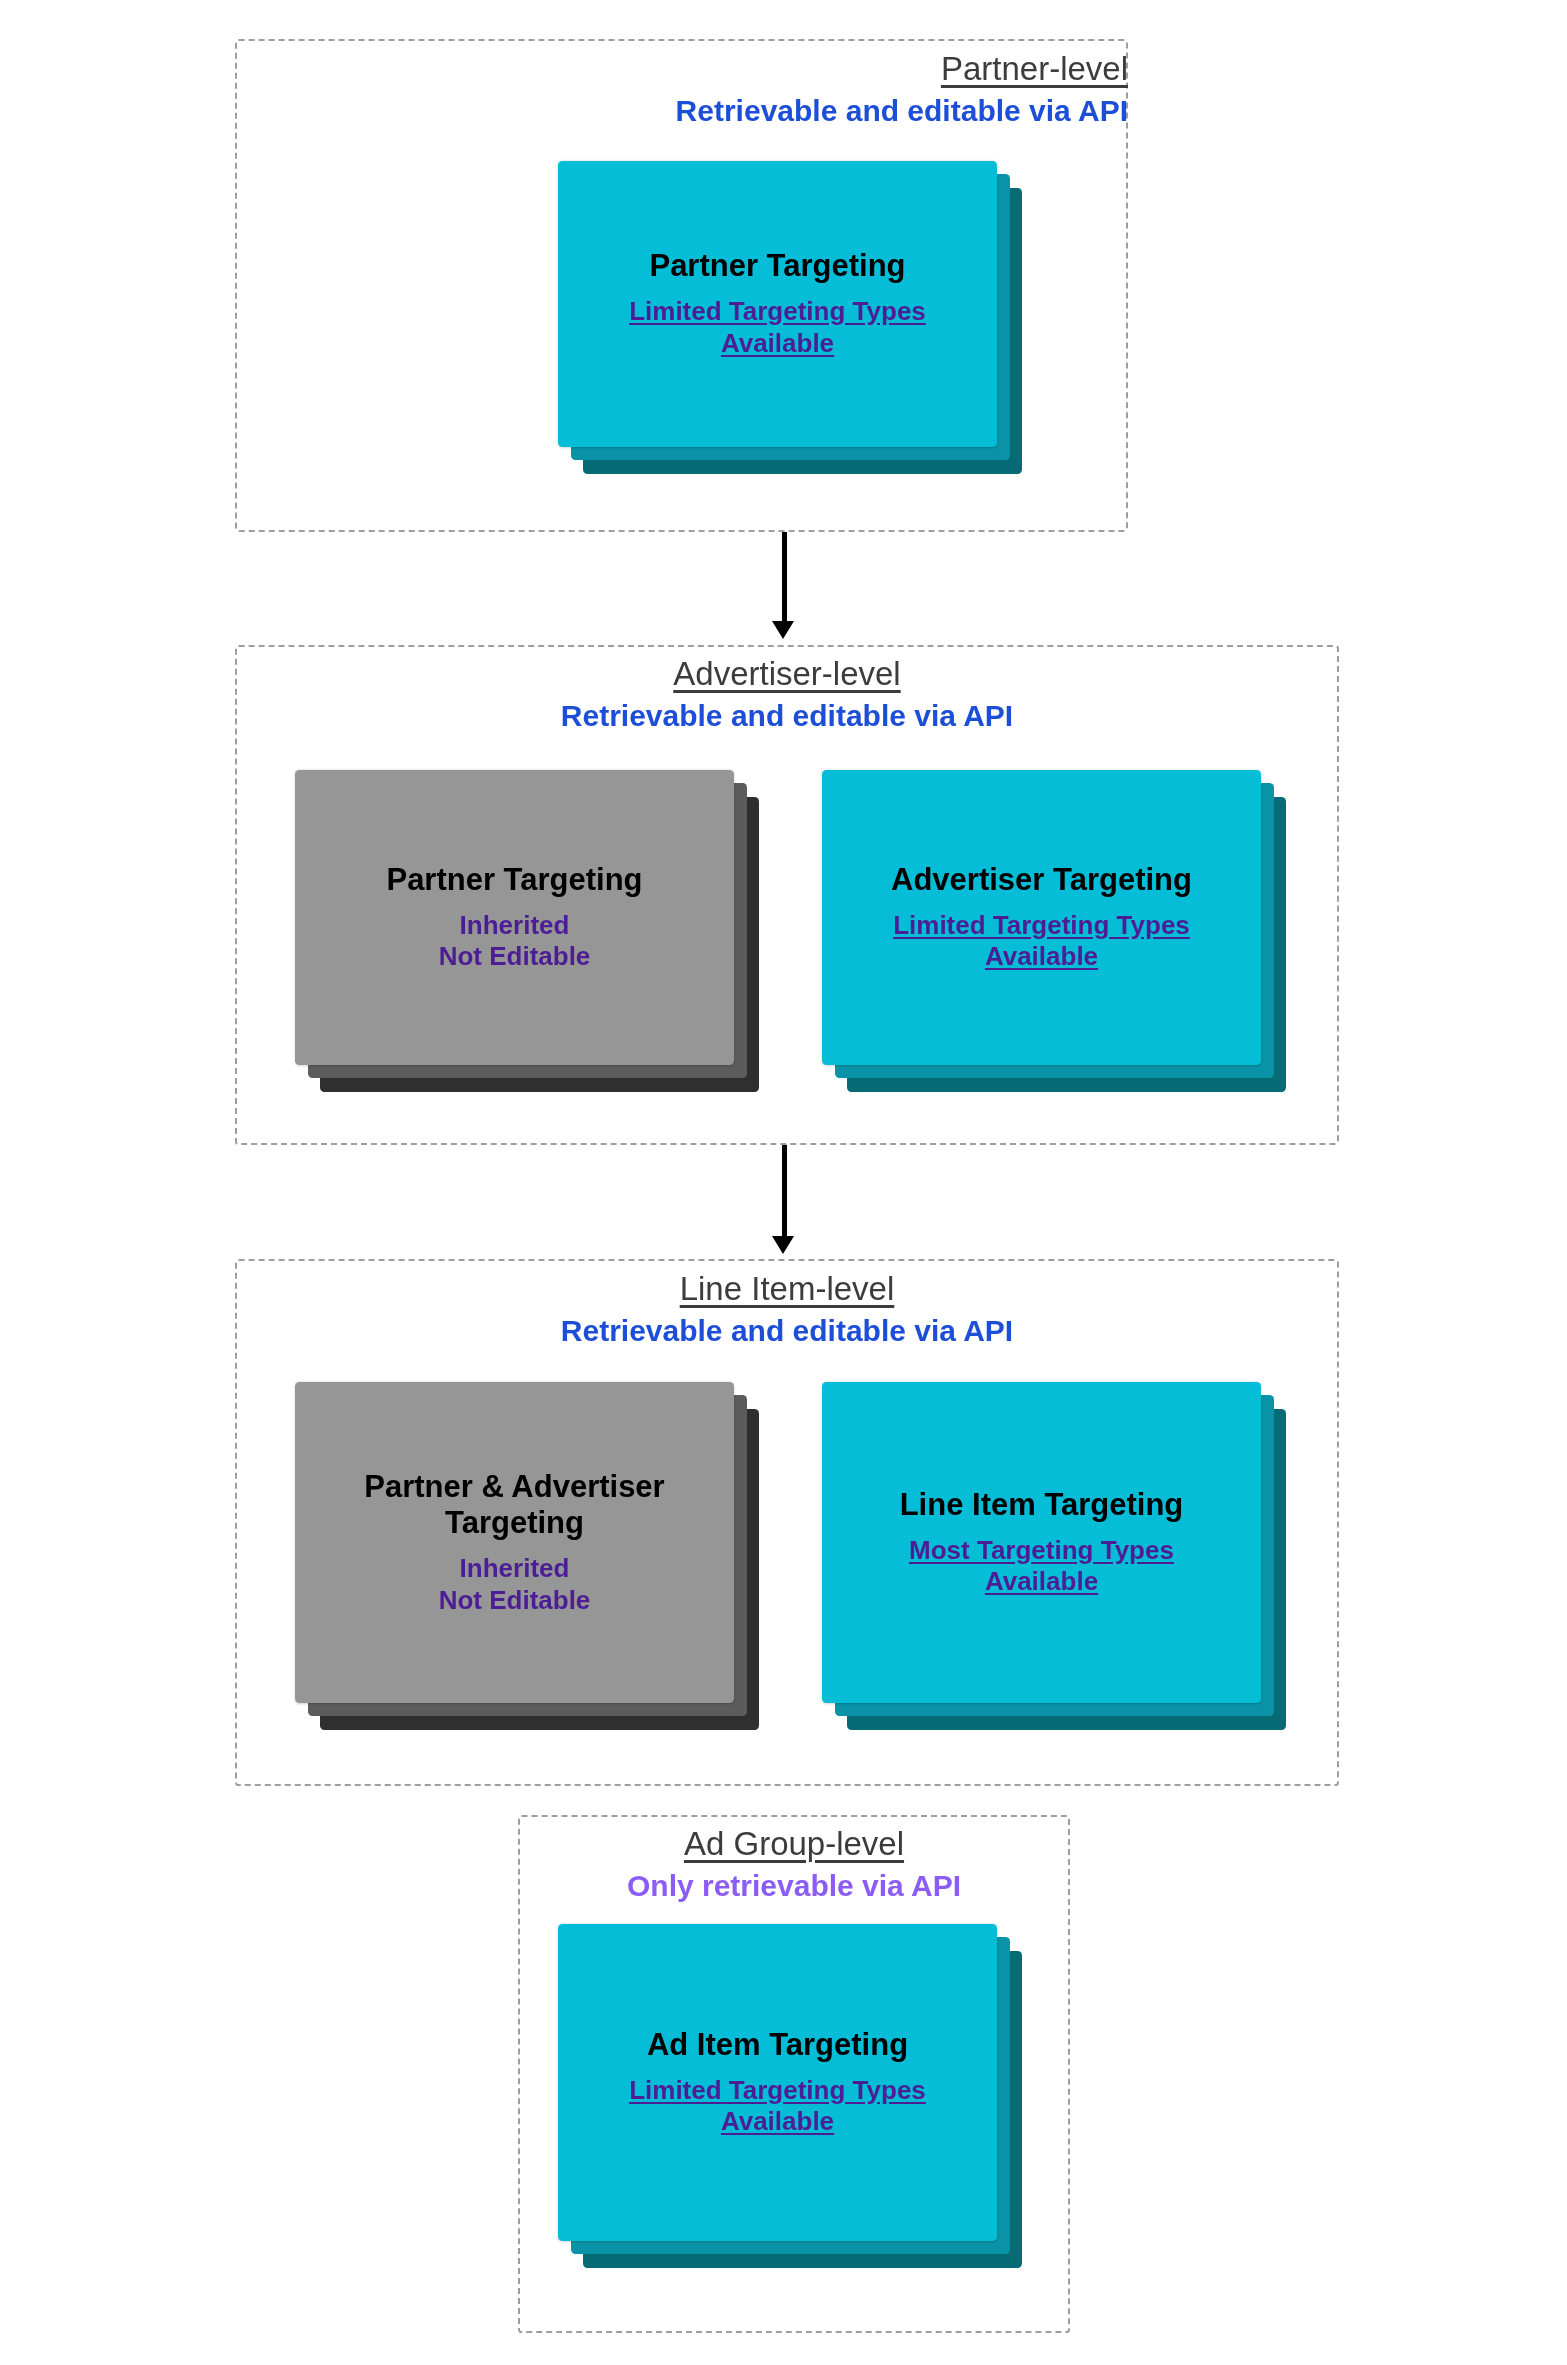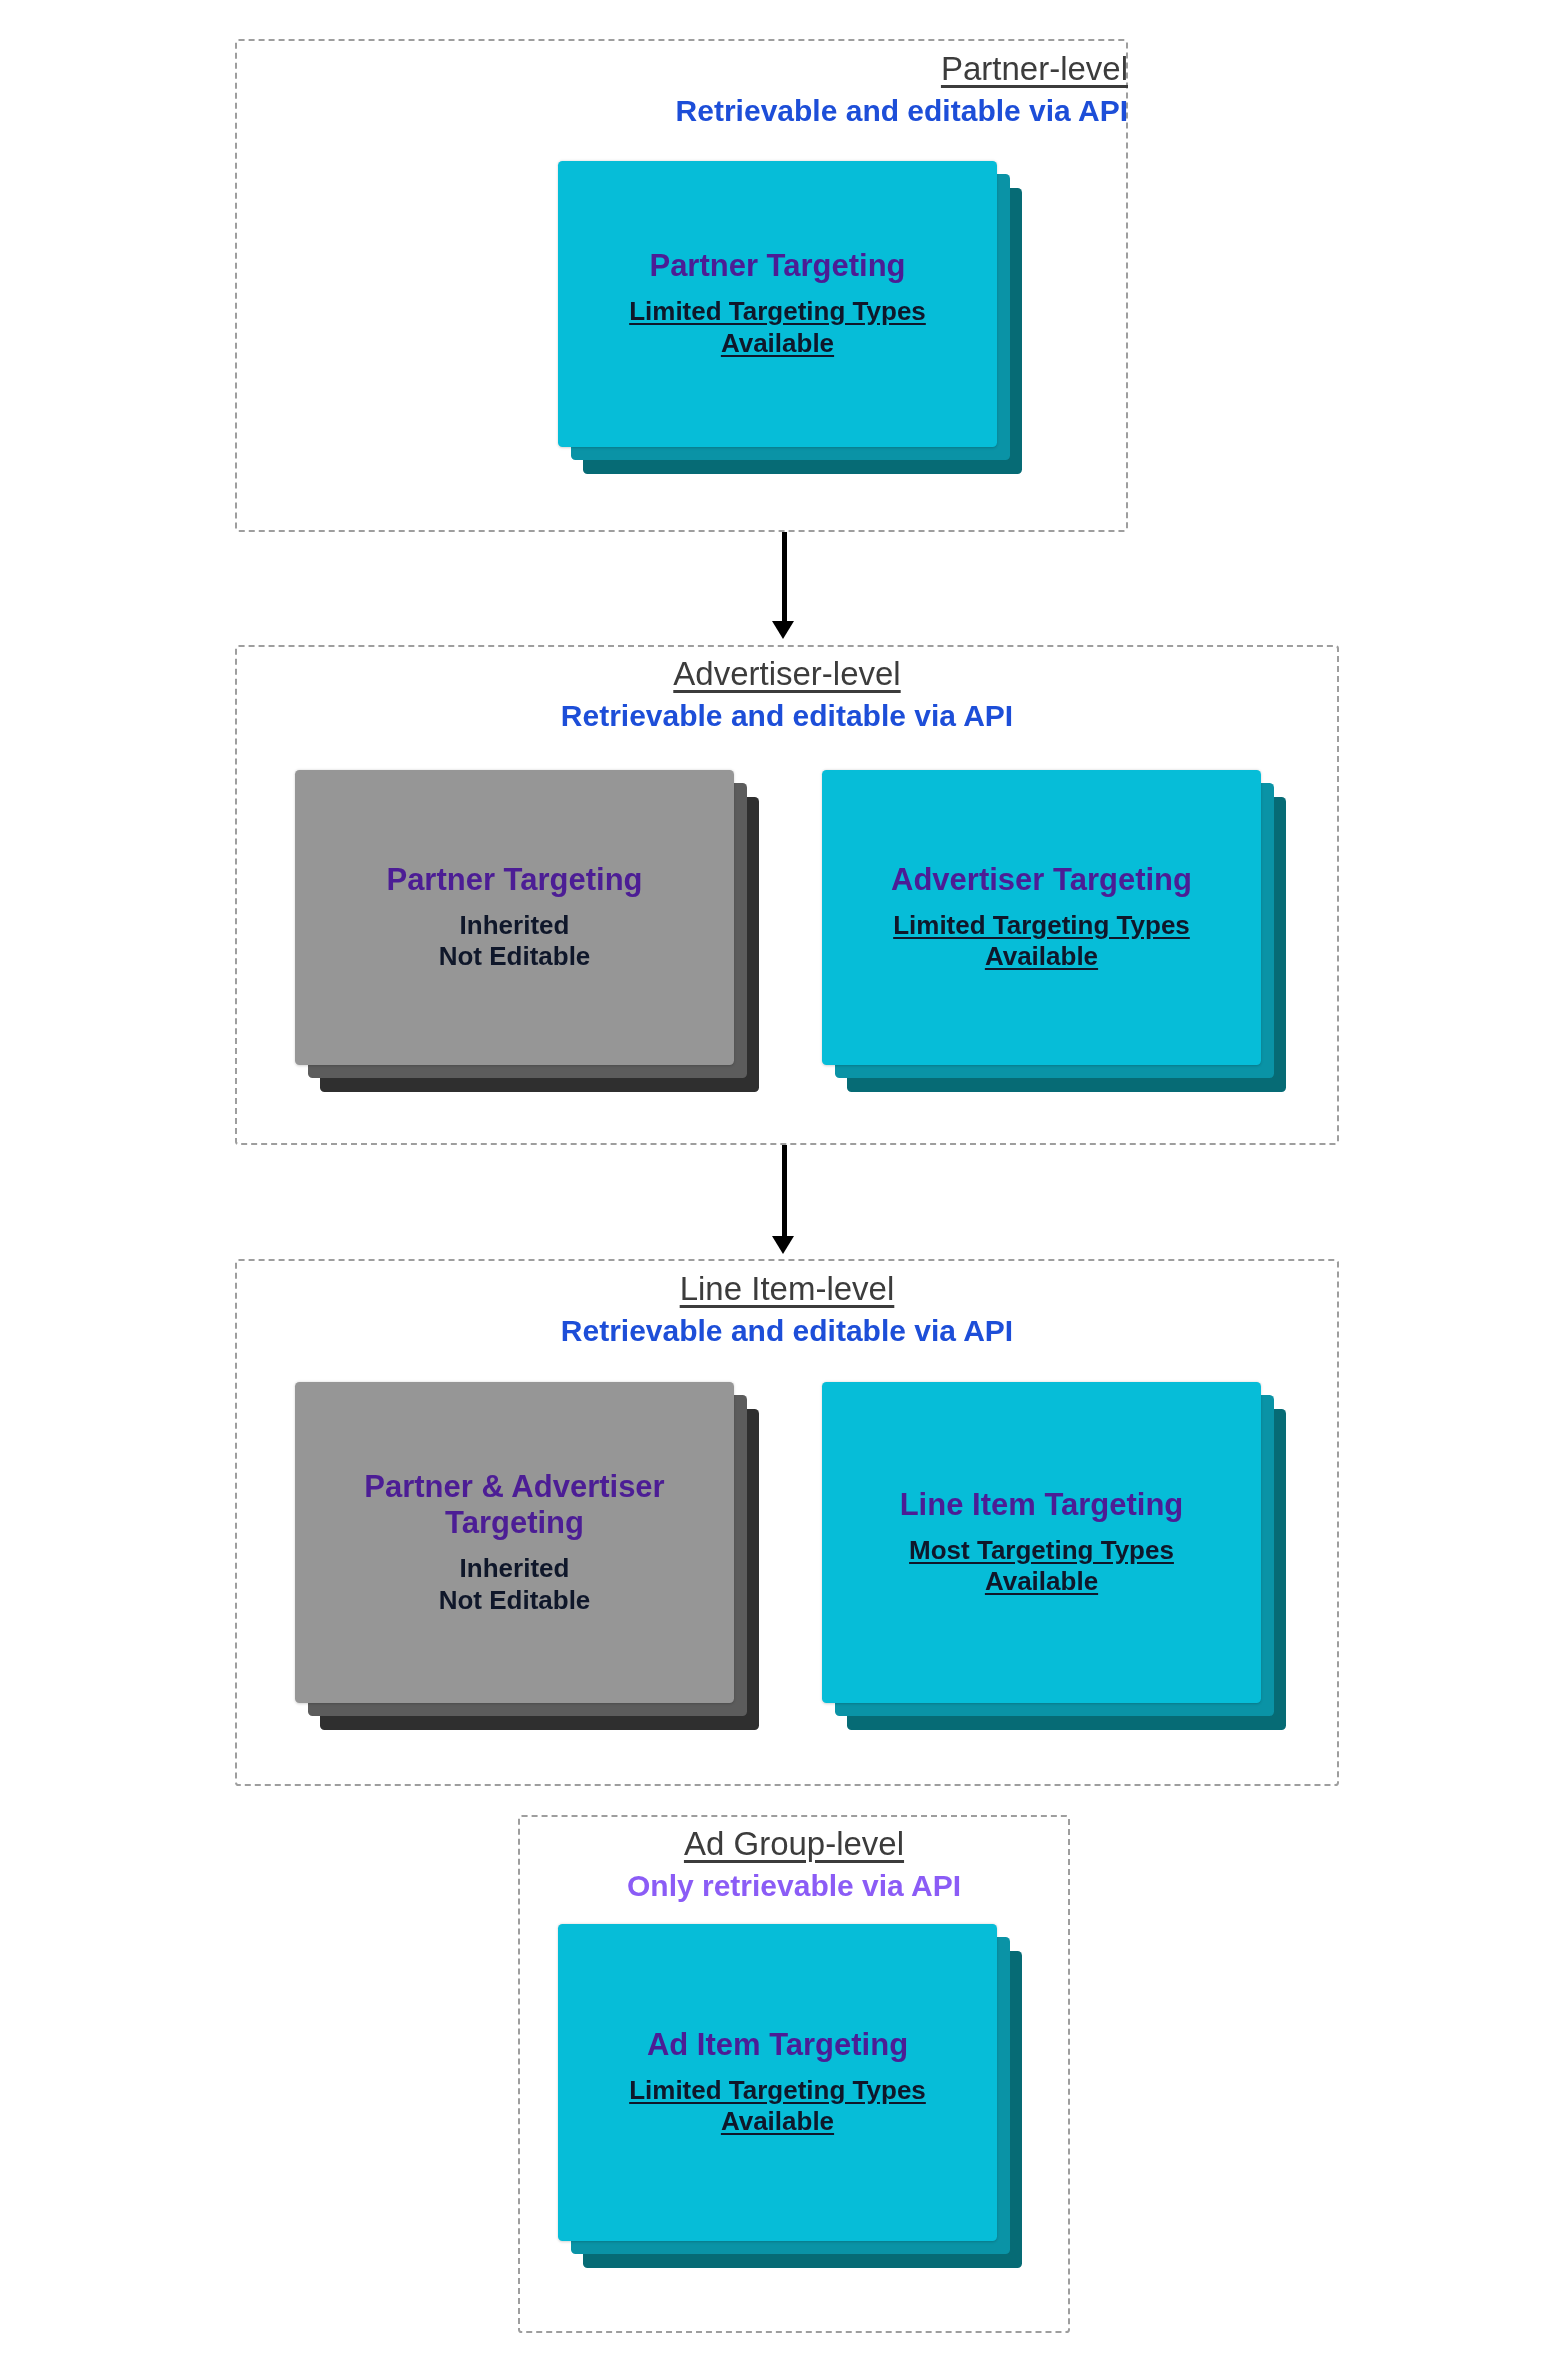--- a/index.html
+++ b/index.html
@@ -91,29 +91,29 @@
   .cyan .front { background: #06bdd8; }
   .cyan .mid   { background: #0a93a6; }
   .cyan .back  { background: #066b75; }
 
   
   .gray .front { background: #969696; }
   .gray .mid   { background: #5c5c5c; }
   .gray .back  { background: #2f2f2f; }
 
   .card-title {
-    color: #4c1d95;
+    color: #000000;
     font-weight: bold;
     font-size: 31px;
     line-height: 1.18;
     text-align: center;
     padding: 0 16px;
   }
   .card-note {
-    color: #0f172a;
+    color: #4c1d95;
     font-weight: bold;
     font-size: 26px;
     line-height: 1.22;
     text-align: center;
     margin-top: 11px;
     padding: 0 16px;
   }
   .card-note.linked {
     text-decoration: underline;
     text-underline-offset: 2.7px;

